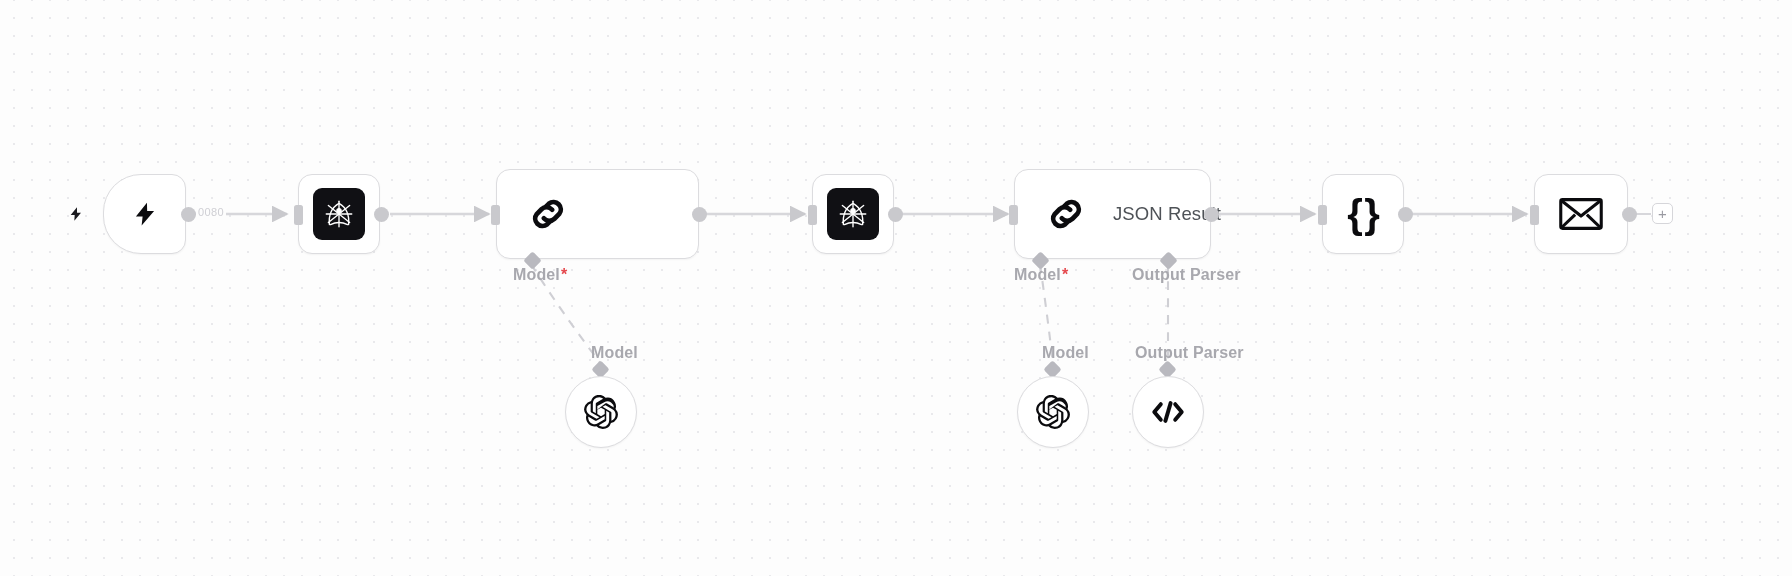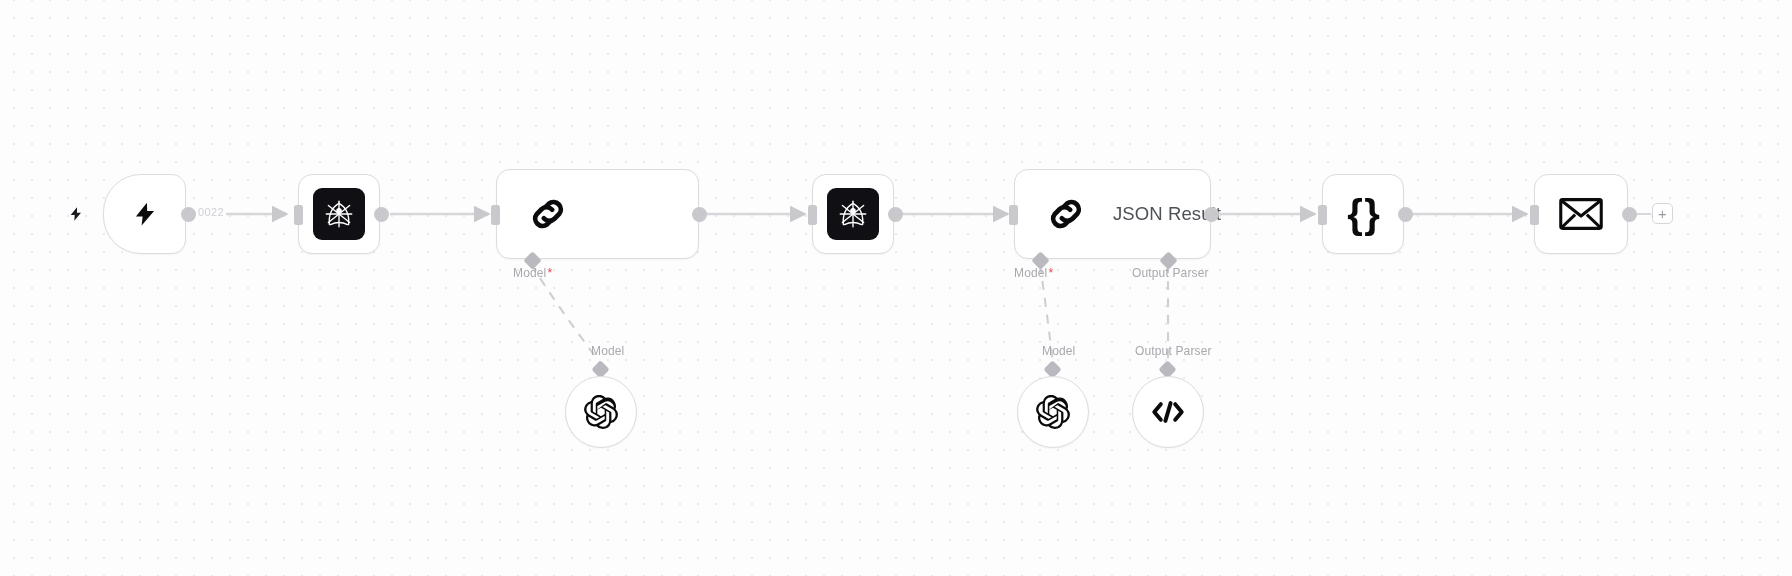--- a/index.html
+++ b/index.html
@@ -95,24 +95,25 @@
   .port.diamond {
     width: 13px; height: 13px;
     transform: rotate(45deg);
     border-radius: 2.5px;
     background: #b9b9bf;
   }
 
   
   .port-label {
     position: absolute;
-    font-size: 12px;
+    font-size: 16px;
     color: #a8a8ae;
     white-space: nowrap;
     letter-spacing: .15px;
+    font-weight: bold;
   }
   .req {
     color: #e5484d;
     margin-left: 1px;
   }
 
   
   .add-btn {
     position: absolute;
     box-sizing: border-box;
@@ -204,21 +205,21 @@
 
   <div class="node trigger" style="left:103px; top:174px; width:83px; height:80px;">
     <span class="icon-plain">
       <svg width="26" height="38" viewBox="0 0 24 24" fill="#0b0b0e">
         <path d="M13.8 1.5 L3.6 14.2 h6.2 L8.9 22.5 L20.4 9.3 h-6.4 z"></path>
       </svg>
     </span>
     <div class="port out" style="left:77px; top:32px;"></div>
   </div>
 
-  <div class="edge-label" style="left:196px; top:206px;">0022</div>
+  <div class="edge-label" style="left:196px; top:206px;">0080</div>
 
   <div class="node sq" style="left:298px; top:174px; width:82px; height:80px;">
     <div class="icon-box">
       <svg width="34" height="34" viewBox="0 0 32 32" fill="none" stroke="#ffffff" stroke-width="1.3" stroke-linecap="round">
         <path d="M16 4 V28"></path>
         <path d="M6 8 L26 24"></path>
         <path d="M26 8 L6 24"></path>
         <path d="M4 16 H28"></path>
         <path d="M16 6 C9 10 6 16 7 26"></path>
         <path d="M16 6 C23 10 26 16 25 26"></path>

